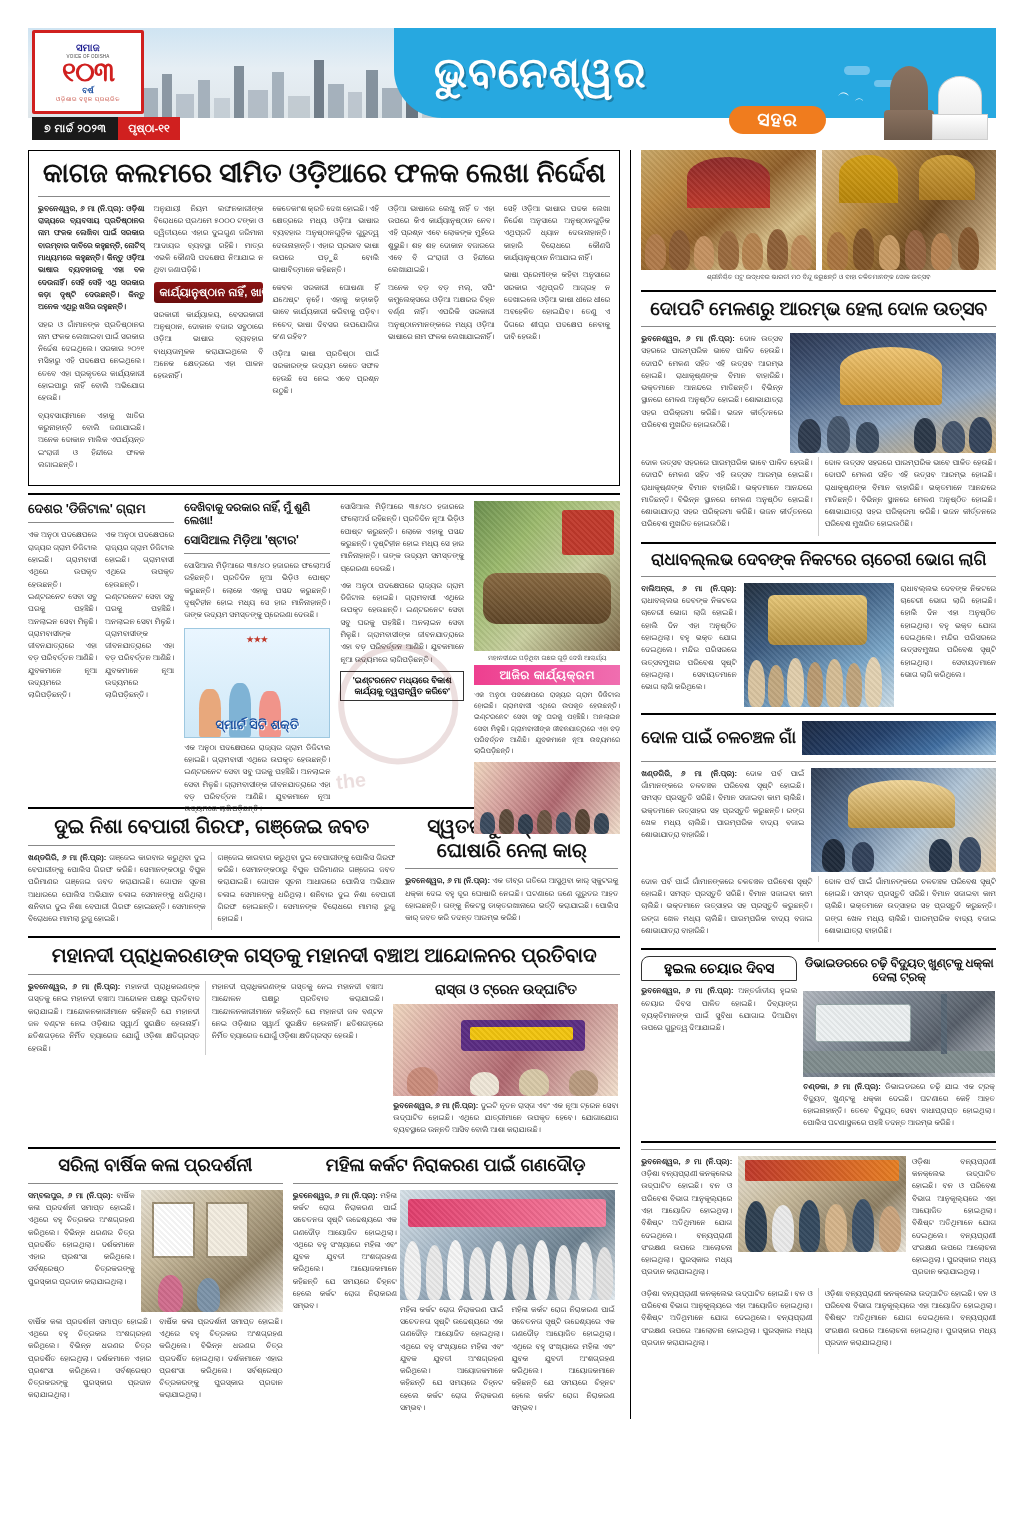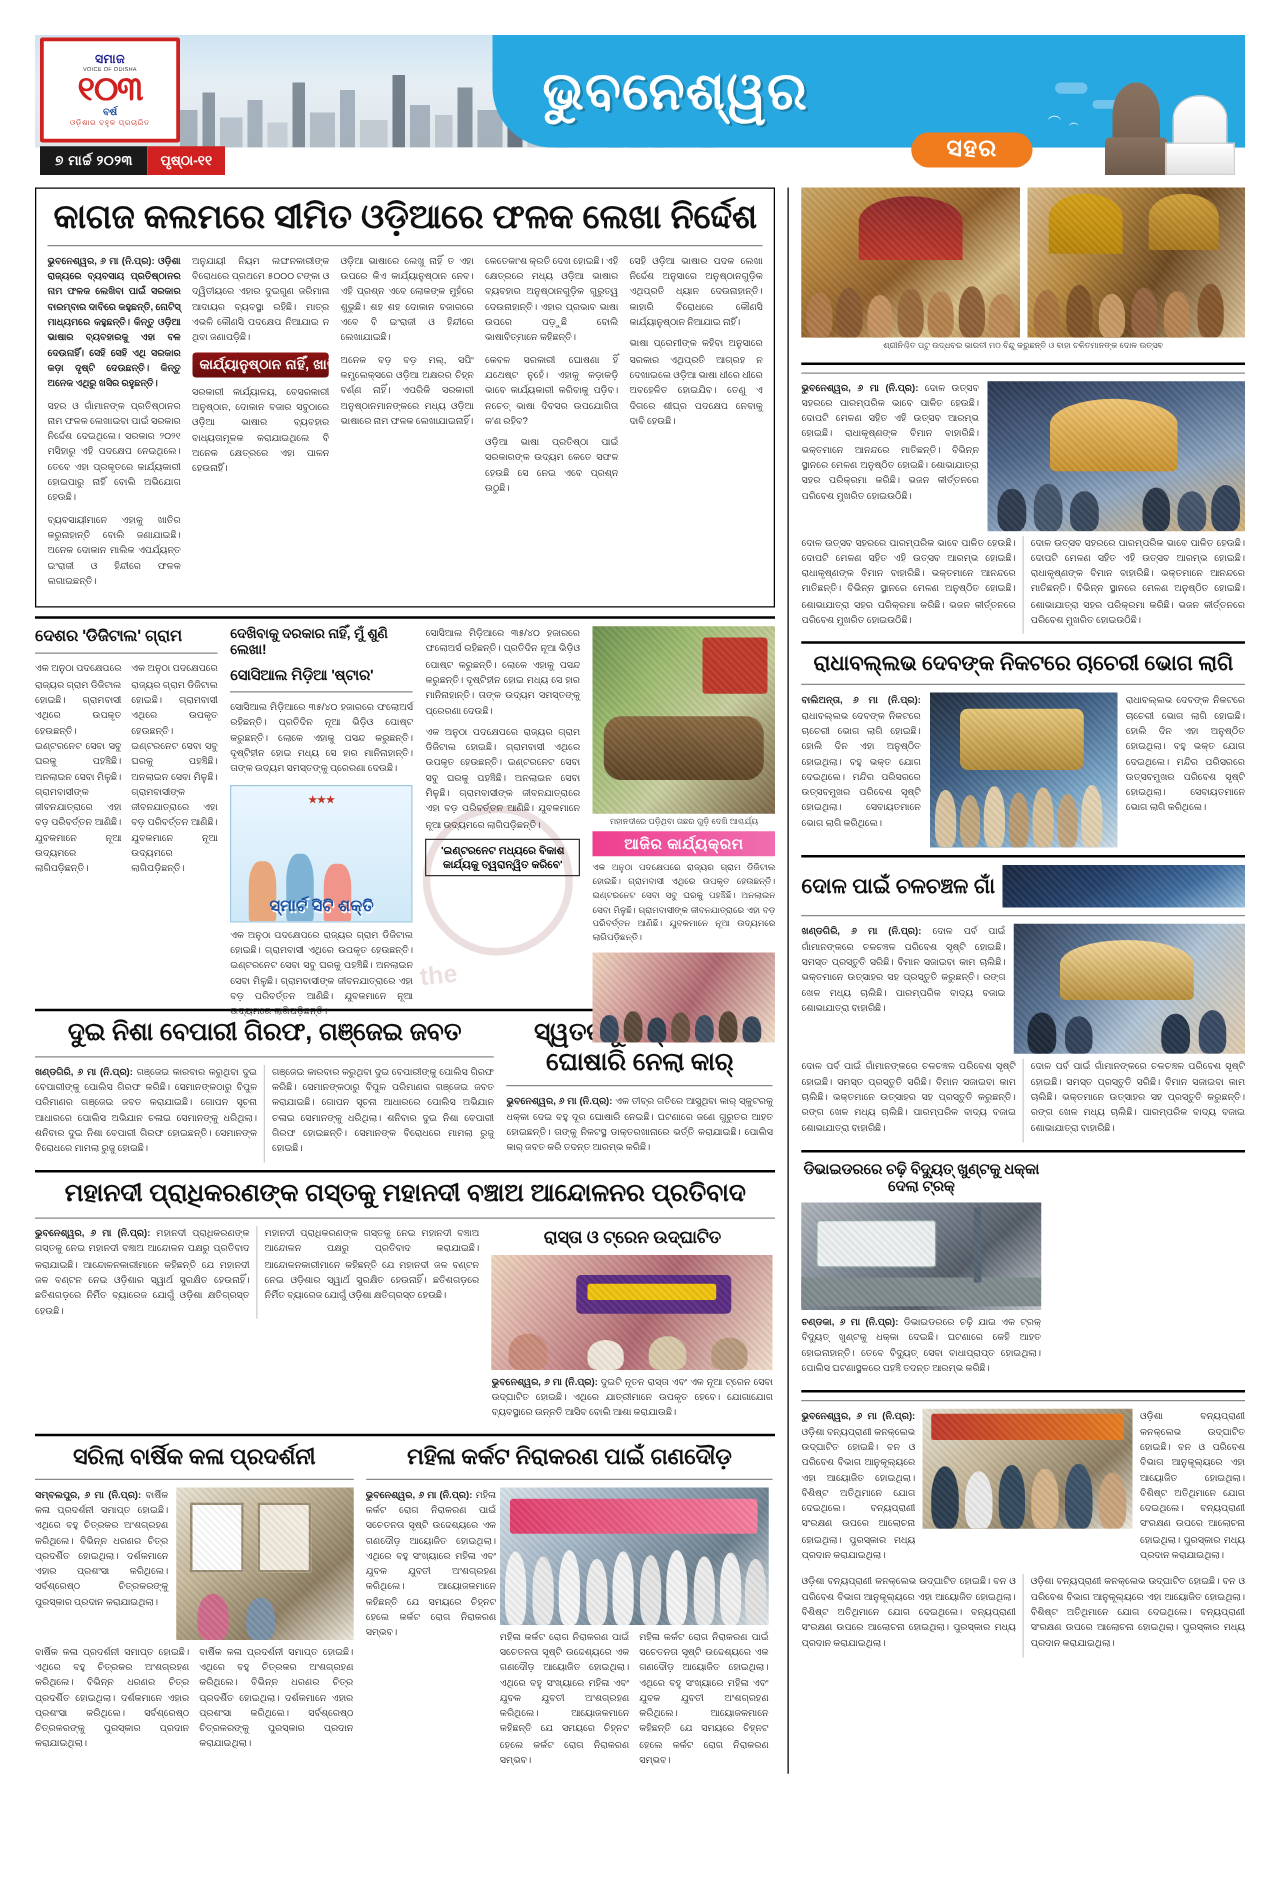--- a/index.html
+++ b/index.html
@@ -236,29 +236,29 @@
             <div class="body">
               <p>ଅନୁଯାୟୀ ନିୟମ ଲଙ୍ଘନକାରୀଙ୍କ ବିରୋଧରେ ପ୍ରଥମେ ୫୦୦୦ ଟଙ୍କା ଓ ଦ୍ୱିତୀୟରେ ଏହାର ଦୁଇଗୁଣ ଜରିମାନା ଆଦାୟର ବ୍ୟବସ୍ଥା ରହିଛି। ମାତ୍ର ଏଭଳି କୌଣସି ପଦକ୍ଷେପ ନିଆଯାଇ ନ ଥିବା ଜଣାପଡ଼ିଛି।</p>
             </div>
             <div class="redband">କାର୍ଯ୍ୟାନୁଷ୍ଠାନ ନାହିଁ, ଖାତିର କରୁନାହାନ୍ତି ବ୍ୟବସାୟୀ</div>
             <div class="body">
               <p>ସରକାରୀ କାର୍ଯ୍ୟାଳୟ, ବେସରକାରୀ ଅନୁଷ୍ଠାନ, ଦୋକାନ ବଜାର ସବୁଠାରେ ଓଡ଼ିଆ ଭାଷାର ବ୍ୟବହାର ବାଧ୍ୟତାମୂଳକ କରାଯାଇଥିଲେ ବି ଅନେକ କ୍ଷେତ୍ରରେ ଏହା ପାଳନ ହେଉନାହିଁ।</p>
             </div>
           </div>
           <div style="width:19.2%;">
             <div class="body">
-              <p>ଓଡ଼ିଆ ଭାଷାରେ ଲେଖୁ ନାହିଁ ତ ଏହା ଉପରେ କିଏ କାର୍ଯ୍ୟାନୁଷ୍ଠାନ ନେବ। ଏହି ପ୍ରଶ୍ନ ଏବେ ଲୋକଙ୍କ ମୁହଁରେ ଶୁଭୁଛି। ଶହ ଶହ ଦୋକାନ ବଜାରରେ ଏବେ ବି ଇଂରାଜୀ ଓ ହିନ୍ଦୀରେ ଲେଖାଯାଇଛି।</p>
-              <p>ଅନେକ ବଡ଼ ବଡ଼ ମଲ୍, ସପିଂ କମ୍ପ୍ଲେକ୍ସରେ ଓଡ଼ିଆ ଅକ୍ଷରର ଚିହ୍ନ ବର୍ଣ୍ଣ ନାହିଁ। ଏପରିକି ସରକାରୀ ଅନୁଷ୍ଠାନମାନଙ୍କରେ ମଧ୍ୟ ଓଡ଼ିଆ ଭାଷାରେ ନାମ ଫଳକ ଲେଖାଯାଇନାହିଁ।</p>
-            </div>
-          </div>
-          <div style="width:19.2%;">
-            <div class="body">
               <p>କେତେକାଂଶ କ୍ରତି ଦେଖ ହୋଇଛି। ଏହି କ୍ଷେତ୍ରରେ ମଧ୍ୟ ଓଡ଼ିଆ ଭାଷାର ବ୍ୟବହାର ଅନୁଷ୍ଠାନଗୁଡ଼ିକ ଗୁରୁତ୍ୱ ଦେଉନାହାନ୍ତି। ଏହାର ପ୍ରଭାବ ଭାଷା ଉପରେ ପଡ଼ୁଛି ବୋଲି ଭାଷାବିତ୍‌ମାନେ କହିଛନ୍ତି।</p>
               <p>କେବଳ ସରକାରୀ ଘୋଷଣା ହିଁ ଯଥେଷ୍ଟ ନୁହେଁ। ଏହାକୁ କଡ଼ାକଡ଼ି ଭାବେ କାର୍ଯ୍ୟକାରୀ କରିବାକୁ ପଡ଼ିବ। ନଚେତ୍ ଭାଷା ଦିବସର ଉପଯୋଗିତା କ'ଣ ରହିବ?</p>
               <p>ଓଡ଼ିଆ ଭାଷା ପ୍ରତିଷ୍ଠା ପାଇଁ ସରକାରଙ୍କ ଉଦ୍ୟମ କେତେ ସଫଳ ହେଉଛି ସେ ନେଇ ଏବେ ପ୍ରଶ୍ନ ଉଠୁଛି।</p>
+            </div>
+          </div>
+          <div style="width:19.2%;">
+            <div class="body">
+              <p>ଓଡ଼ିଆ ଭାଷାରେ ଲେଖୁ ନାହିଁ ତ ଏହା ଉପରେ କିଏ କାର୍ଯ୍ୟାନୁଷ୍ଠାନ ନେବ। ଏହି ପ୍ରଶ୍ନ ଏବେ ଲୋକଙ୍କ ମୁହଁରେ ଶୁଭୁଛି। ଶହ ଶହ ଦୋକାନ ବଜାରରେ ଏବେ ବି ଇଂରାଜୀ ଓ ହିନ୍ଦୀରେ ଲେଖାଯାଇଛି।</p>
+              <p>ଅନେକ ବଡ଼ ବଡ଼ ମଲ୍, ସପିଂ କମ୍ପ୍ଲେକ୍ସରେ ଓଡ଼ିଆ ଅକ୍ଷରର ଚିହ୍ନ ବର୍ଣ୍ଣ ନାହିଁ। ଏପରିକି ସରକାରୀ ଅନୁଷ୍ଠାନମାନଙ୍କରେ ମଧ୍ୟ ଓଡ଼ିଆ ଭାଷାରେ ନାମ ଫଳକ ଲେଖାଯାଇନାହିଁ।</p>
             </div>
           </div>
           <div style="width:19.2%;">
             <div class="body">
               <p>ସେହି ଓଡ଼ିଆ ଭାଷାର ପଦକ ଲେଖା ନିର୍ଦ୍ଦେଶ ଅନୁସାରେ ଅନୁଷ୍ଠାନଗୁଡ଼ିକ ଏଥିପ୍ରତି ଧ୍ୟାନ ଦେଉନାହାନ୍ତି। କାହାରି ବିରୋଧରେ କୌଣସି କାର୍ଯ୍ୟାନୁଷ୍ଠାନ ନିଆଯାଇ ନାହିଁ।</p>
               <p>ଭାଷା ପ୍ରେମୀଙ୍କ କହିବା ଅନୁସାରେ ସରକାର ଏଥିପ୍ରତି ଆଗ୍ରହ ନ ଦେଖାଇଲେ ଓଡ଼ିଆ ଭାଷା ଧୀରେ ଧୀରେ ଅବହେଳିତ ହୋଇଯିବ। ତେଣୁ ଏ ଦିଗରେ ଶୀଘ୍ର ପଦକ୍ଷେପ ନେବାକୁ ଦାବି ହେଉଛି।</p>
             </div>
           </div>
         </div>
       </div>
@@ -475,20 +475,21 @@
             <span style="left:48%;width:12%;height:80%;background:#946340;"></span>
             <span style="left:63%;width:12%;height:74%;background:#b68352;"></span>
             <span style="left:78%;width:12%;height:86%;background:#86592f;"></span>
           </div>
         </div>
       </div>
       <div class="cap">ଶ୍ରୀନିଶ୍ଚିତ ପଟୁ ଉଦ୍ଧବର ଭାରତୀ ମଠ ବିନ୍ଦୁ କରୁଛନ୍ତି ଓ ବାହା ଚଳିତମାନଙ୍କ ଦୋଳ ଉତ୍ସବ</div>
       <hr class="rule thick">
 
       <div>
+        <div class="hl md" style="font-size:19px;">ଦୋପଟି ମେଳଣରୁ ଆରମ୍ଭ ହେଲା ଦୋଳ ଉତ୍ସବ</div>
         <hr class="rule thin">
         <div style="display:flex;gap:7px;">
           <div style="width:40%;">
             <div class="body">
               <p><span class="lede">ଭୁବନେଶ୍ୱର, ୬ ମା (ନି.ପ୍ର):</span>
                  <span>ଦୋଳ ଉତ୍ସବ ସହରରେ ପାରମ୍ପରିକ ଭାବେ ପାଳିତ ହେଉଛି। ଦୋପଟି ମେଳଣ ସହିତ ଏହି ଉତ୍ସବ ଆରମ୍ଭ ହୋଇଛି। ରାଧାକୃଷ୍ଣଙ୍କ ବିମାନ ବାହାରିଛି। ଭକ୍ତମାନେ ଆନନ୍ଦରେ ମାତିଛନ୍ତି। ବିଭିନ୍ନ ସ୍ଥାନରେ ମେଳଣ ଅନୁଷ୍ଠିତ ହୋଇଛି। ଶୋଭାଯାତ୍ରା ସହର ପରିକ୍ରମା କରିଛି। ଭଜନ କୀର୍ତ୍ତନରେ ପରିବେଶ ମୁଖରିତ ହୋଇଉଠିଛି।</span></p>
             </div>
           </div>
           <div style="width:58%;">
             <div class="photo ph-c ph-noise" style="height:120px;">
@@ -573,20 +574,27 @@
         </div>
         <div class="body cols2" style="margin-top:4px;">
           <p>ଦୋଳ ପର୍ବ ପାଇଁ ଗାଁମାନଙ୍କରେ ଚଳଚଞ୍ଚଳ ପରିବେଶ ସୃଷ୍ଟି ହୋଇଛି। ସମସ୍ତ ପ୍ରସ୍ତୁତି ସରିଛି। ବିମାନ ସଜାଇବା କାମ ଚାଲିଛି। ଭକ୍ତମାନେ ଉତ୍ସାହର ସହ ପ୍ରସ୍ତୁତି କରୁଛନ୍ତି। ରଙ୍ଗ ଖେଳ ମଧ୍ୟ ଚାଲିଛି। ପାରମ୍ପରିକ ବାଦ୍ୟ ବଜାଇ ଶୋଭାଯାତ୍ରା ବାହାରିଛି।</p>
           <p>ଦୋଳ ପର୍ବ ପାଇଁ ଗାଁମାନଙ୍କରେ ଚଳଚଞ୍ଚଳ ପରିବେଶ ସୃଷ୍ଟି ହୋଇଛି। ସମସ୍ତ ପ୍ରସ୍ତୁତି ସରିଛି। ବିମାନ ସଜାଇବା କାମ ଚାଲିଛି। ଭକ୍ତମାନେ ଉତ୍ସାହର ସହ ପ୍ରସ୍ତୁତି କରୁଛନ୍ତି। ରଙ୍ଗ ଖେଳ ମଧ୍ୟ ଚାଲିଛି। ପାରମ୍ପରିକ ବାଦ୍ୟ ବଜାଇ ଶୋଭାଯାତ୍ରା ବାହାରିଛି।</p>
         </div>
       </div>
 
       <hr class="rule thick">
 
       <div style="display:flex;gap:6px;">
+        <div style="width:44%;">
+          <div class="tabtitle" style="font-size:14px;width:100%;">ହୁଇଲ ଚେୟାର ଦିବସ</div>
+          <div class="body" style="margin-top:4px;">
+            <p><span class="lede">ଭୁବନେଶ୍ୱର, ୬ ମା (ନି.ପ୍ର):</span>
+               <span>ଅନ୍ତର୍ଜାତୀୟ ହୁଇଲ ଚେୟାର ଦିବସ ପାଳିତ ହୋଇଛି। ଦିବ୍ୟାଙ୍ଗ ବ୍ୟକ୍ତିମାନଙ୍କ ପାଇଁ ସୁବିଧା ଯୋଗାଇ ଦିଆଯିବା ଉପରେ ଗୁରୁତ୍ୱ ଦିଆଯାଇଛି।</span></p>
+          </div>
+        </div>
         <div style="width:54%;">
           <div class="hl sm" style="font-size:12px;">ଡିଭାଇଡରରେ ଚଢ଼ି ବିଦ୍ୟୁତ୍ ଖୁଣ୍ଟକୁ ଧକ୍କା ଦେଲା ଟ୍ରକ୍</div>
           <div class="photo ph-f ph-noise" style="height:86px;margin-top:3px;">
             <div style="position:absolute;top:16%;left:6%;width:50%;height:44%;background:#ecf0f1;border:1px solid #95a5a6;border-radius:3px;"></div>
             <div style="position:absolute;bottom:4%;left:0;right:0;height:26%;background:#7f8c8d;"></div>
             <div style="position:absolute;top:4%;left:72%;width:3%;height:70%;background:#566573;"></div>
           </div>
           <div class="body" style="margin-top:4px;">
             <p><span class="lede">ଚଣ୍ଡକା, ୬ ମା (ନି.ପ୍ର):</span>
                <span>ଡିଭାଇଡରରେ ଚଢ଼ି ଯାଇ ଏକ ଟ୍ରକ୍ ବିଦ୍ୟୁତ୍ ଖୁଣ୍ଟକୁ ଧକ୍କା ଦେଇଛି। ଘଟଣାରେ କେହି ଆହତ ହୋଇନାହାନ୍ତି। ତେବେ ବିଦ୍ୟୁତ୍ ସେବା ବାଧାପ୍ରାପ୍ତ ହୋଇଥିଲା। ପୋଲିସ ଘଟଣାସ୍ଥଳରେ ପହଞ୍ଚି ତଦନ୍ତ ଆରମ୍ଭ କରିଛି।</span></p>

